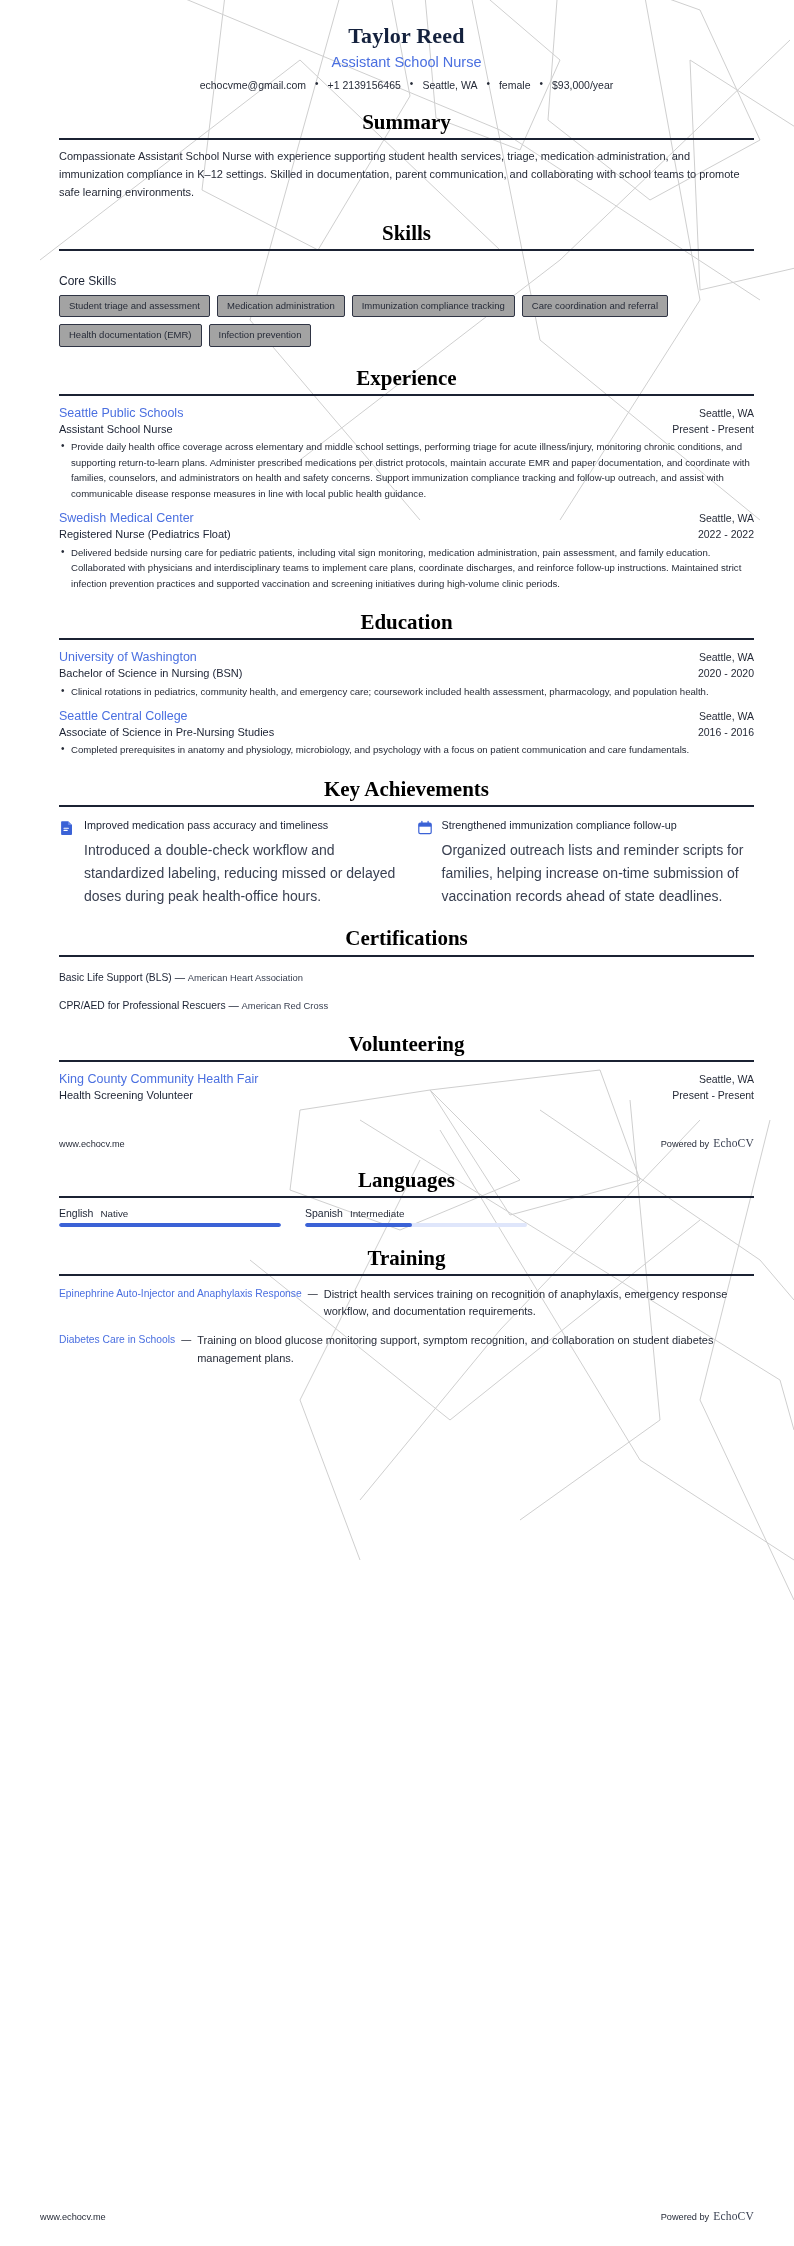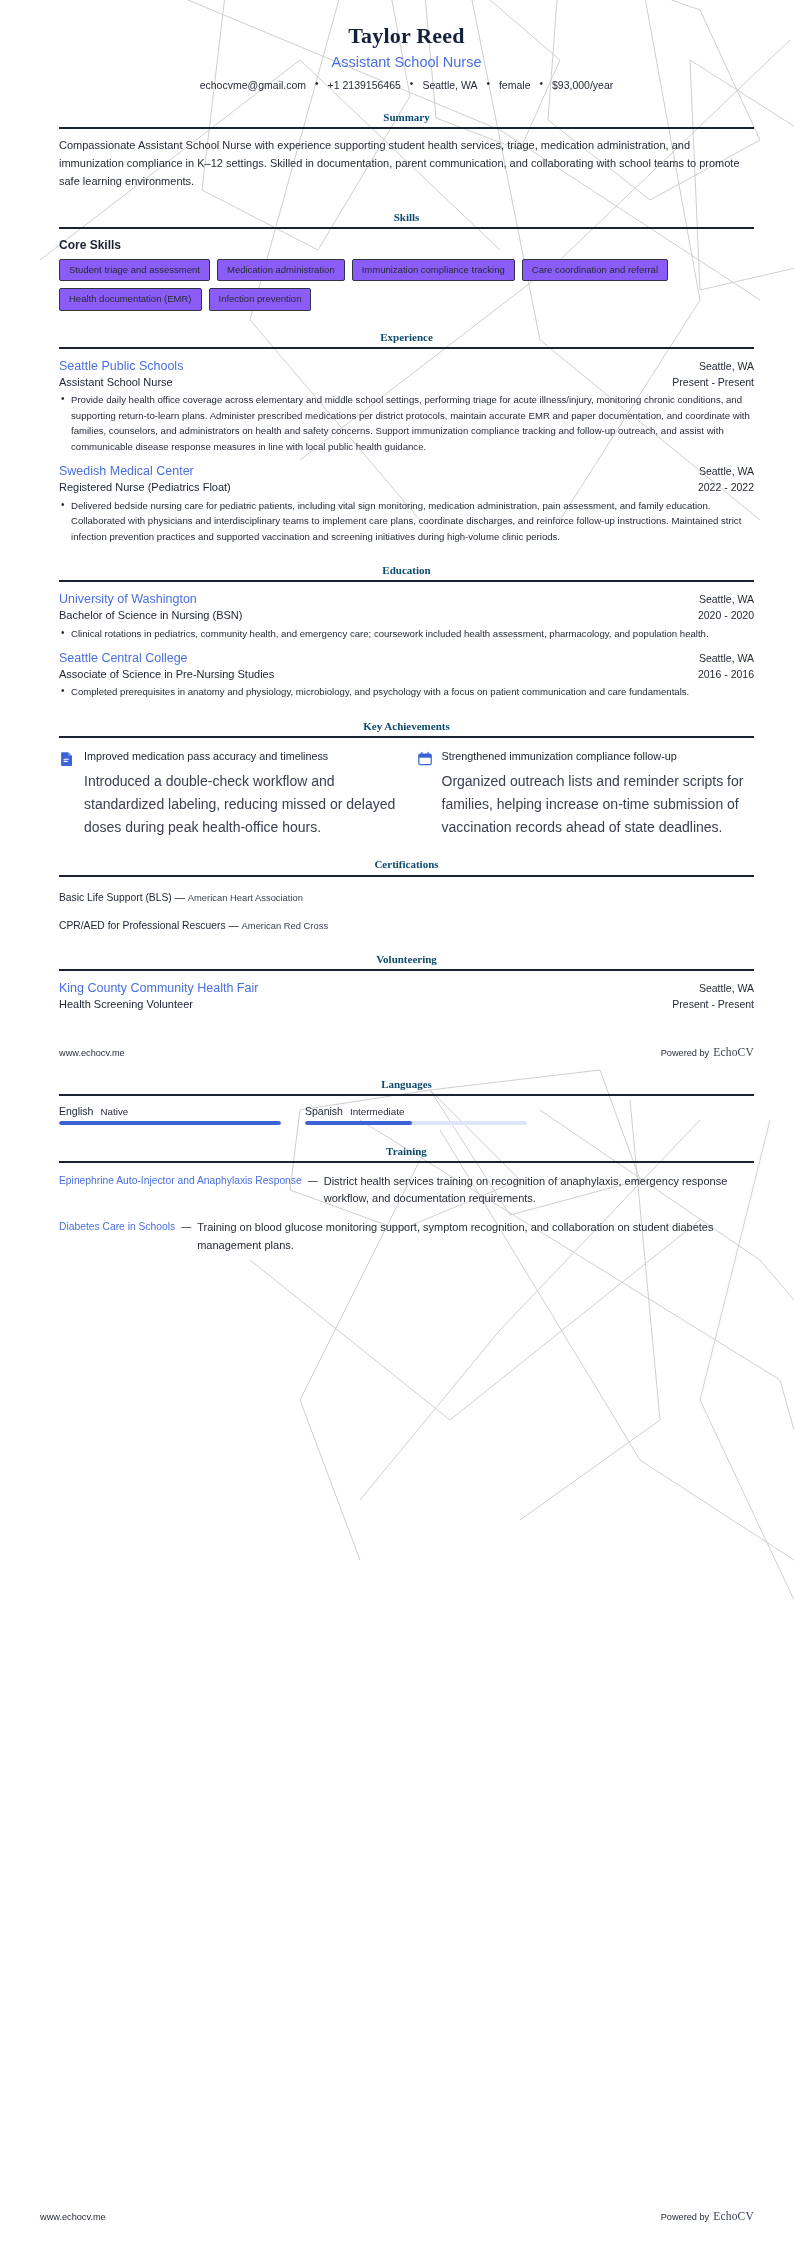--- a/index.html
+++ b/index.html
@@ -78,22 +78,22 @@
     font-size: 10px;
     line-height: 1;
     transform: translateY(-1px);
   }
 
   
   .section { margin-top: 20px; }
   .section-title {
     font-family: "Liberation Serif", serif;
     font-weight: bold;
-    font-size: 11px;
-    color: #0c4a6e;
+    font-size: 21px;
+    color: #000000;
     text-align: center;
     line-height: 1.1;
     padding-bottom: 4px;
   }
   .section-rule {
     height: 2px;
     background: #1b2233;
     width: 100%;
   }
 
@@ -101,39 +101,38 @@
   .summary-text {
     margin-top: 8px;
     font-size: 11px;
     line-height: 1.62;
     color: #262b38;
     text-align: left;
   }
 
   
   .skills-group-title {
-    margin-top: 9px;
+    margin-top: 23px;
     font-size: 12px;
     color: #1b2233;
-    font-weight: bold;
   }
   .chips {
     margin-top: 7px;
     display: flex;
     flex-wrap: wrap;
     gap: 7px 7px;
   }
   .chip {
     border: 1px solid #2f3444;
     border-radius: 2px;
     padding: 5px 9px 6px;
     font-size: 9.5px;
     color: #262b38;
     line-height: 1;
-    background: #8b5cf6;
+    background: #a3a3a3;
     white-space: nowrap;
   }
 
   
   .entry { margin-top: 10px; }
   .entry-row {
     display: flex;
     justify-content: space-between;
     align-items: baseline;
     gap: 14px;

